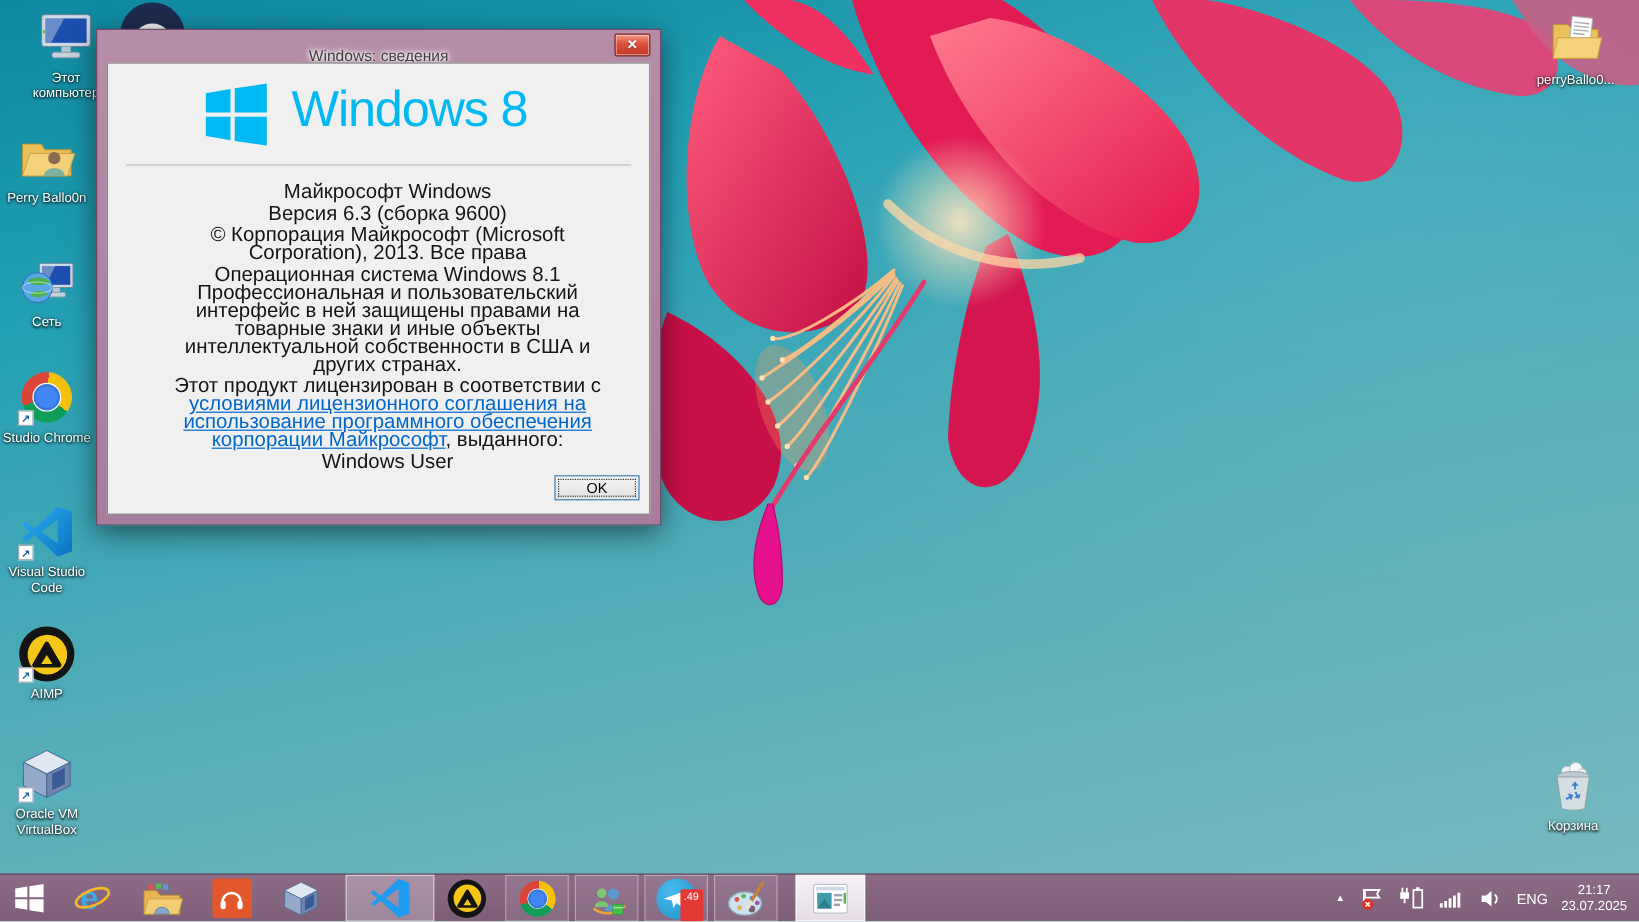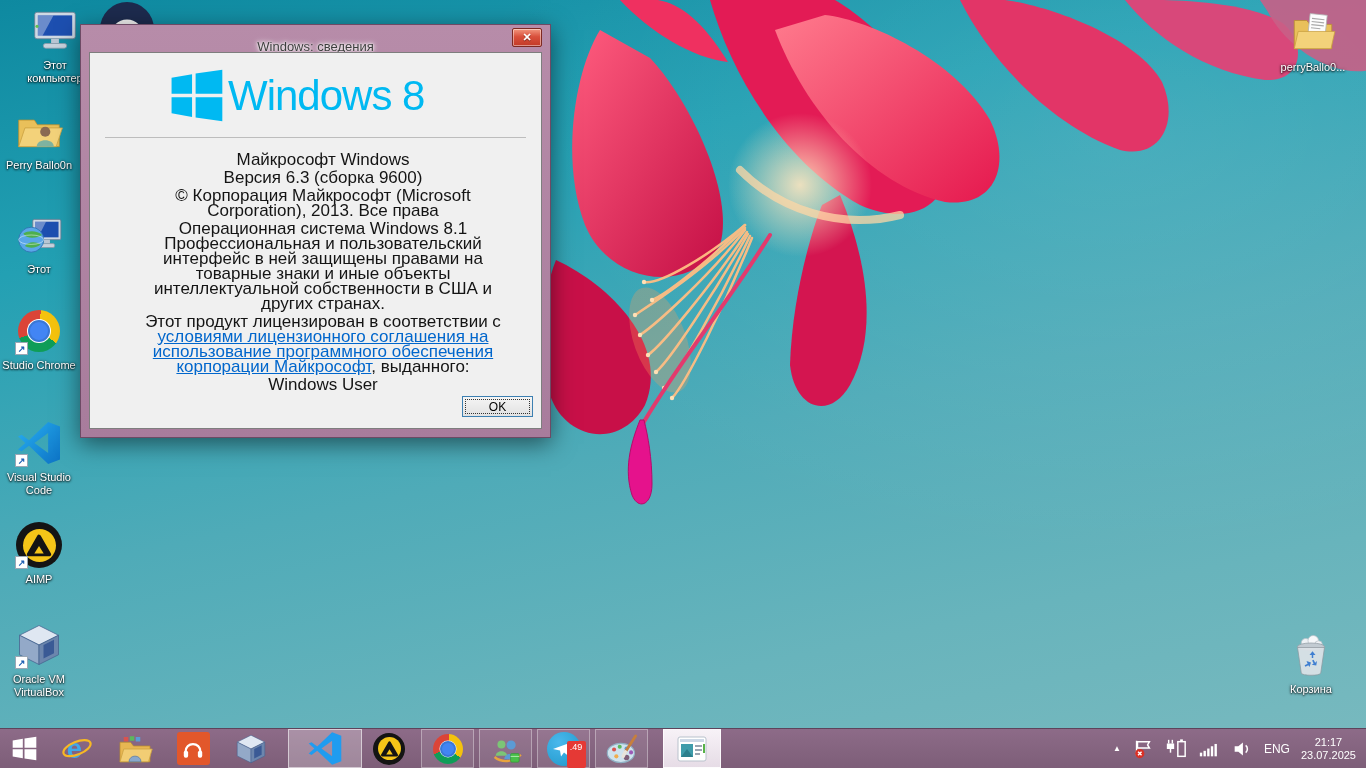--- a/index.html
+++ b/index.html
@@ -40,21 +40,21 @@
     box-shadow:0 6px 22px rgba(0,0,0,.5); }
   .dlg-title { height:43px; display:flex; align-items:center; justify-content:center;
     font-size:13px; color:#3d3d3d; text-shadow:0 0 7px #fff, 0 0 4px #fff, 0 0 2px #fff; }
   .close-btn { position:absolute; top:3px; right:8px; width:30px; height:19px;
     background:linear-gradient(#f2977f,#d9503c 45%,#c23a27); border:1px solid #7e2a22;
     border-radius:2px; box-shadow:inset 0 0 0 1px rgba(255,255,255,.45);
     color:#fff; font-size:11px; font-weight:bold; display:flex; align-items:center; justify-content:center;
     text-shadow:0 1px 1px rgba(0,0,0,.4); cursor:pointer; }
   .dlg-body { position:absolute; left:8px; right:8px; top:27px; bottom:8px;
     background:#f0f0f0; border:1px solid #7e7e7e; }
-  .logo-row { margin:14px 0 0 78px; display:flex; align-items:center; gap:3px; }
+  .logo-row { margin:14px 0 0 78px; display:flex; align-items:flex-start; gap:18px; }
   .logo-text { font-size:42px; font-weight:300; letter-spacing:-1px; color:#00b9f2; }
   .sep { margin:13px 15px 0 15px; border-top:1px solid #bdbdbd; }
   .txt { margin:14px 36px 0 51px; font-size:17px; color:#141414; line-height:15px;text-align:center; }
   .txt p { margin:0 0 3px 0; }
   .txt .para { margin-top:2px; }
   .license { margin-top:39px; }
   .lnk { color:#0066cc; text-decoration:underline; cursor:pointer; }
   .licensee { margin:18px 0 0 13px; }
   .ok-btn { position:absolute; right:8px; bottom:11px; width:71px; height:21px;
     background:linear-gradient(#f5f5f5,#e9e9e9 60%,#e2e2e2); border:1px solid #3c7fb1;
@@ -189,21 +189,21 @@
         <rect x="27" y="15" width="30" height="20" fill="#1d4fb0"></rect>
         <polygon points="27,15 41,15 31,35 27,35" fill="rgba(255,255,255,0.35)"></polygon>
         <rect x="38" y="38" width="8" height="5" fill="#b9c6d4"></rect>
         <rect x="32" y="43" width="20" height="5" rx="2" fill="#c7d2dd" stroke="#8a99a8"></rect>
         <circle cx="22" cy="38" r="16" fill="#5aa7e8" stroke="#2b6fae"></circle>
         <path d="M12,30 C18,26 30,26 36,32 C30,36 16,38 12,30 Z" fill="#4daf4f"></path>
         <path d="M14,46 C20,50 30,48 34,44 C28,40 18,40 14,46 Z" fill="#4daf4f"></path>
         <ellipse cx="22" cy="38" rx="16" ry="6" fill="none" stroke="rgba(255,255,255,0.6)"></ellipse>
       </svg>
     </div>
-    <div class="lbl">Этот</div>
+    <div class="lbl">Сеть</div>
   </div>
 
   <div class="dicon" style="left:0px; top:306px;">
     <div class="art">
       <div class="chrome-ball"></div>
       <span class="shortcut">↗</span>
     </div>
     <div class="lbl">Studio Chrome</div>
   </div>
 

